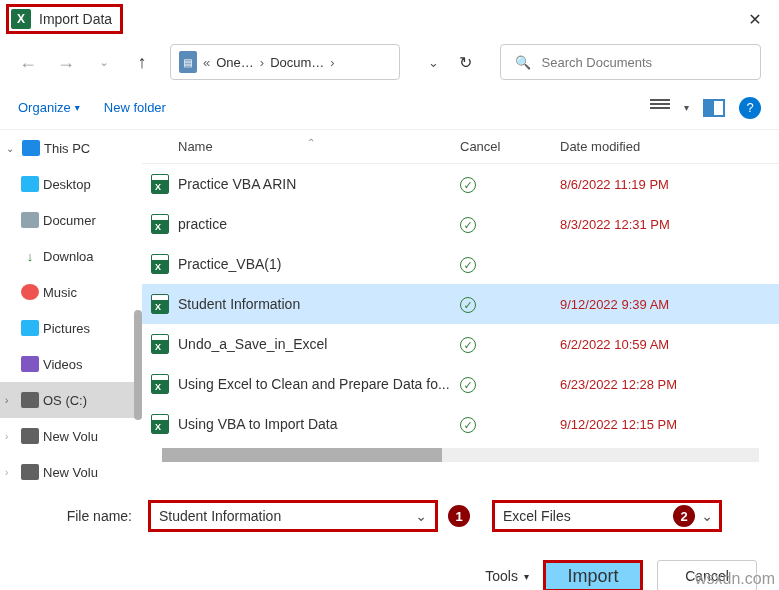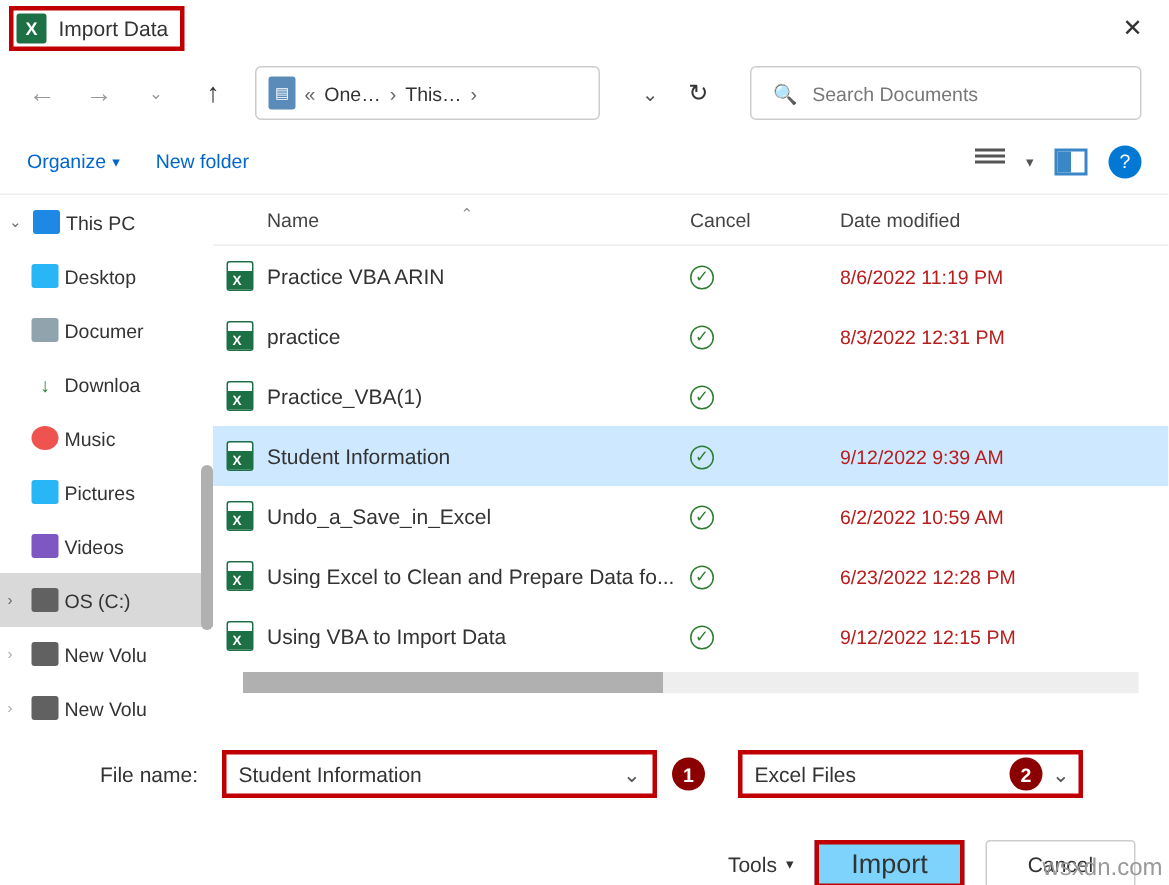--- a/index.html
+++ b/index.html
@@ -98,21 +98,21 @@
 <div class="navbar">
   <div class="nav-arrow">←</div>
   <div class="nav-arrow">→</div>
   <div class="nav-arrow" style="font-size:11px;">⌄</div>
   <div class="nav-arrow active">↑</div>
   <div class="breadcrumb-box">
     <div class="bc-icon">▤</div>
     <span class="bc-sep">«</span>
     <span class="bc-item">One…</span>
     <span class="bc-sep">›</span>
-    <span class="bc-item">This…</span>
+    <span class="bc-item">Docum…</span>
     <span class="bc-sep">›</span>
   </div>
   <div class="dd-refresh">
     <span class="addr-dd">⌄</span>
     <span style="font-size:16px;">↻</span>
   </div>
   <div class="search-box">
     <span>🔍</span>
     <span>Search Documents</span>
   </div>

